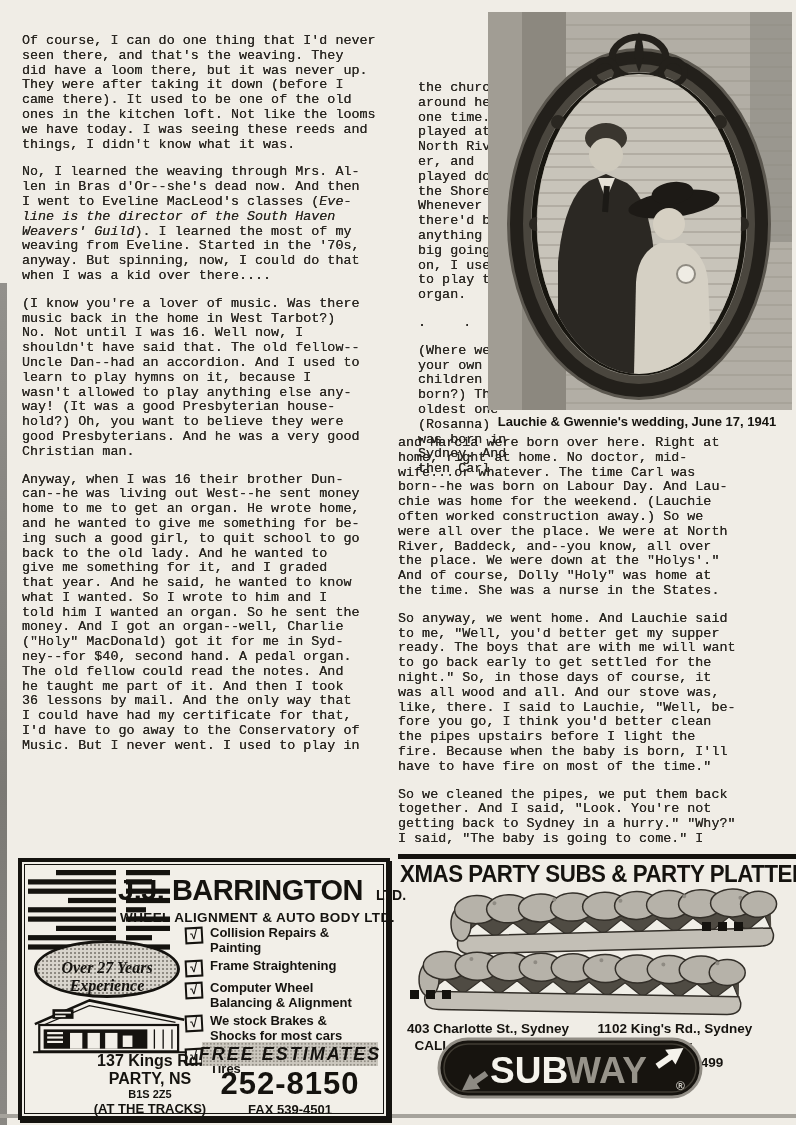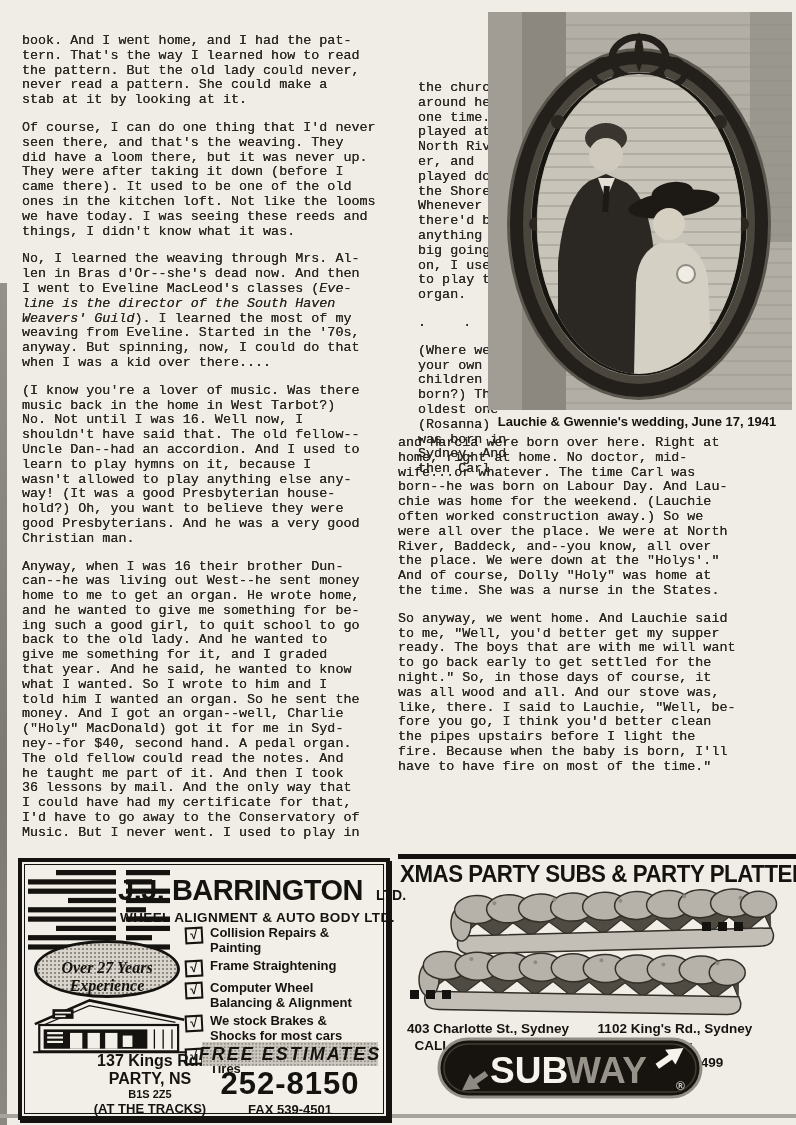--- a/index.html
+++ b/index.html
@@ -72,25 +72,20 @@
 </style>
 </head>
 <body>
 
 <div class="page">
 
   <div class="edge-left"></div>
   <div class="edge-bottom"></div>
 
   <div class="col-left">
-    <p class="tw para">book. And I went home, and I had the pat-
-tern. That's the way I learned how to read
-the pattern. But the old lady could never,
-never read a pattern. She could make a
-stab at it by looking at it.</p>
     <p class="tw para">Of course, I can do one thing that I'd never
 seen there, and that's the weaving. They
 did have a loom there, but it was never up.
 They were after taking it down (before I
 came there). It used to be one of the old
 ones in the kitchen loft. Not like the looms
 we have today. I was seeing these reeds and
 things, I didn't know what it was.</p>
     <p class="tw para"><span>No, I learned the weaving through Mrs. Al-
 len in Bras d'Or--she's dead now. And then
@@ -232,20 +227,24 @@
 to me, "Well, you'd better get my supper
 ready. The boys that are with me will want
 to go back early to get settled for the
 night." So, in those days of course, it
 was all wood and all. And our stove was,
 like, there. I said to Lauchie, "Well, be-
 fore you go, I think you'd better clean
 the pipes upstairs before I light the
 fire. Because when the baby is born, I'll
 have to have fire on most of the time."</p>
+    <p class="tw para">So we cleaned the pipes, we put them back
+together. And I said, "Look. You're not
+getting back to Sydney in a hurry." "Why?"
+I said, "The baby is going to come." I</p>
   </div>
 
   <div class="ad-bar">
     <svg class="bar-logo" width="150" height="95" viewBox="0 0 150 95">
       <g fill="#15130f">
         <rect x="28" y="0" width="60" height="5.2"></rect>
           <rect x="98" y="0" width="44" height="5.2"></rect>
         <rect x="0" y="9.3" width="88" height="5.2"></rect>
           <rect x="98" y="9.3" width="26" height="5.2"></rect>
         <rect x="0" y="18.6" width="88" height="5.2"></rect>

